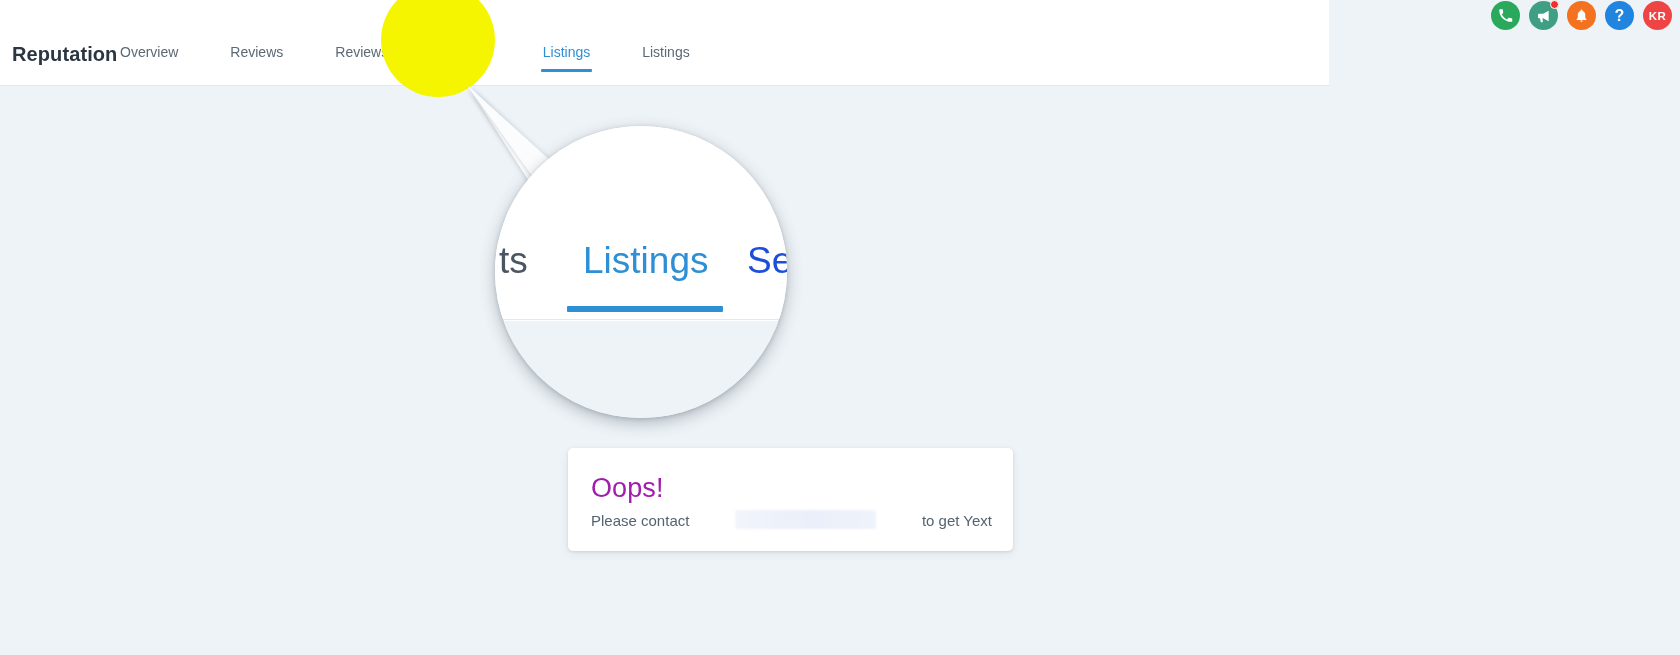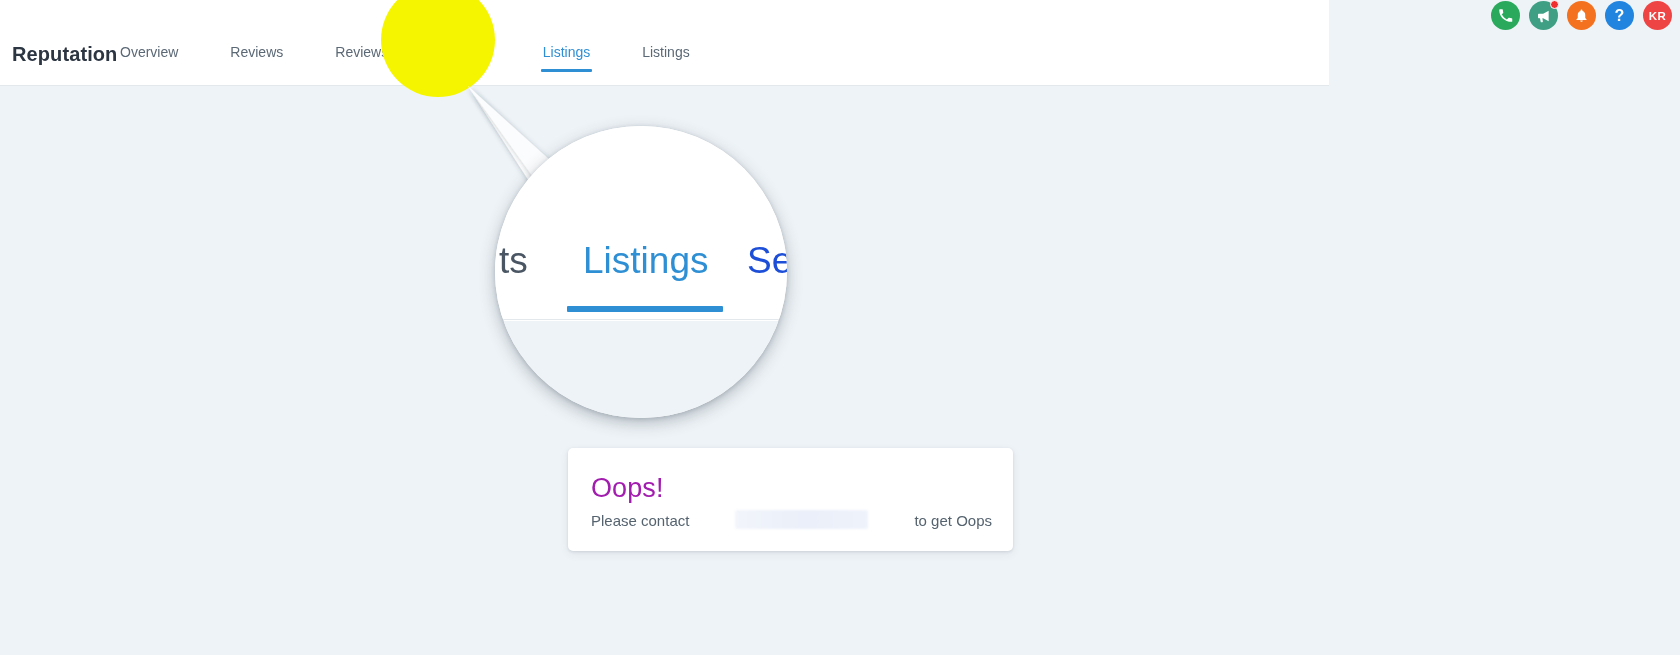--- a/index.html
+++ b/index.html
@@ -323,15 +323,15 @@
 
     <div class="lens-underline"></div>
   </div>
 </div>
 
 <div class="card">
   <div class="card-title">Oops!</div>
   <div class="card-line">
     <span>Please contact</span>
     <span class="redacted"></span>
-    <span>to get Oops</span>
+    <span>to get Yext</span>
   </div>
 </div>
 
 </body></html>

